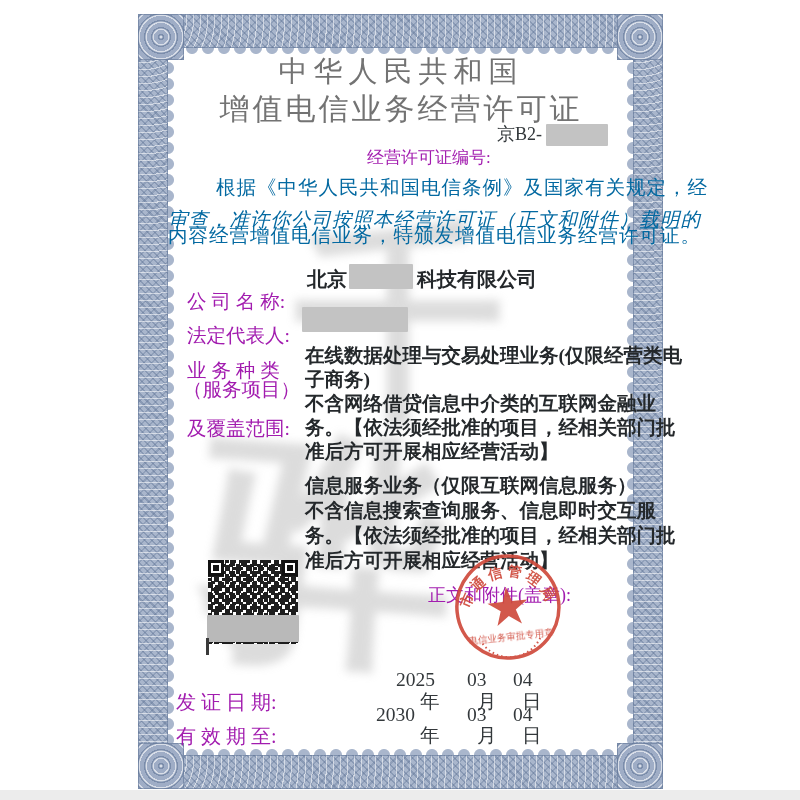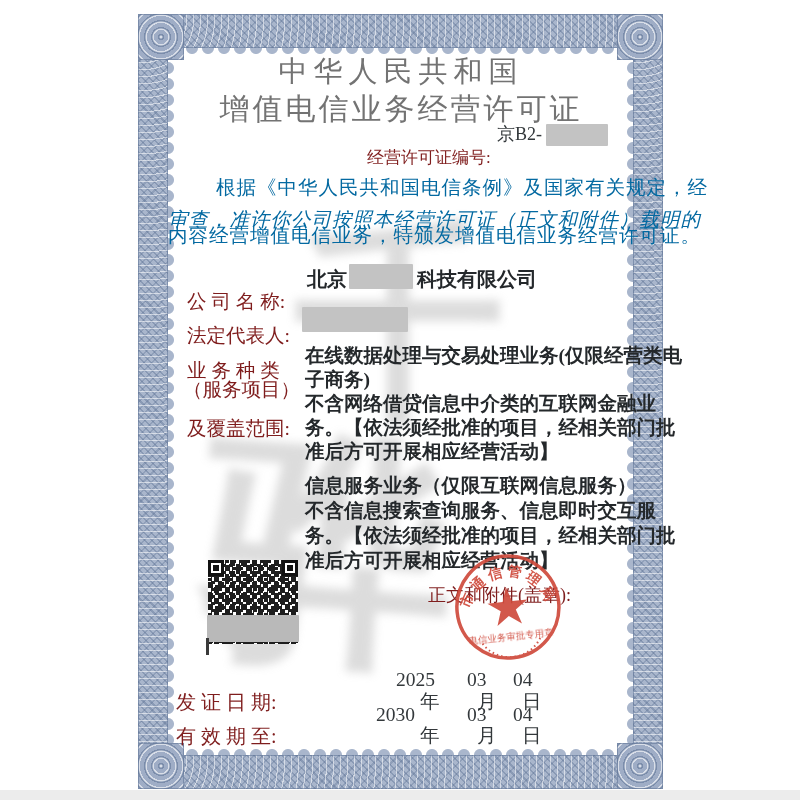--- a/index.html
+++ b/index.html
@@ -18,21 +18,21 @@
     background-image:repeating-radial-gradient(circle at 50% 50%, rgba(255,255,255,.6) 0 1px, rgba(86,108,143,.5) 2px 3px, transparent 3px 7px);
     box-shadow:inset 0 0 0 1px rgba(99,119,152,.6);z-index:3;}
   .scallop-h{position:absolute;height:9px;background-image:radial-gradient(circle 6px at 8px var(--cy), #a9b6cc 5.5px, transparent 6.5px);background-size:16px 9px;background-repeat:repeat-x;z-index:2;}
   .scallop-v{position:absolute;width:9px;background-image:radial-gradient(circle 6px at var(--cx) 8px, #a9b6cc 5.5px, transparent 6.5px);background-size:9px 16px;background-repeat:repeat-y;z-index:2;}
 
   
   .title{left:168px;width:466px;text-align:center;font-weight:normal;color:#737373;z-index:5;}
   .t1{top:52px;font-size:29px;letter-spacing:6px;}
   .t2{top:89px;font-size:30px;letter-spacing:3px;}
   .body-line{font-size:19.5px;letter-spacing:1px;color:#0369a1;z-index:5;white-space:nowrap;}
-  .label{font-size:19.5px;color:#7f1d1d;z-index:5;white-space:nowrap;}
+  .label{font-size:19.5px;color:#a21caf;z-index:5;white-space:nowrap;}
   .bold-val{font-size:19.5px;font-weight:bold;color:#24282b;z-index:5;white-space:nowrap;}
   .num{font-size:19.5px;z-index:5;white-space:nowrap;}
 
   
   .redact{position:absolute;background:#c3c3c3;filter:blur(.6px);border-radius:1px;z-index:6;}
 
   
   .wm{position:absolute;color:#9a9a9a;opacity:.34;filter:blur(5px);z-index:1;font-weight:bold;
       font-family:"DejaVu Sans","Liberation Sans",sans-serif;line-height:1;}
 

